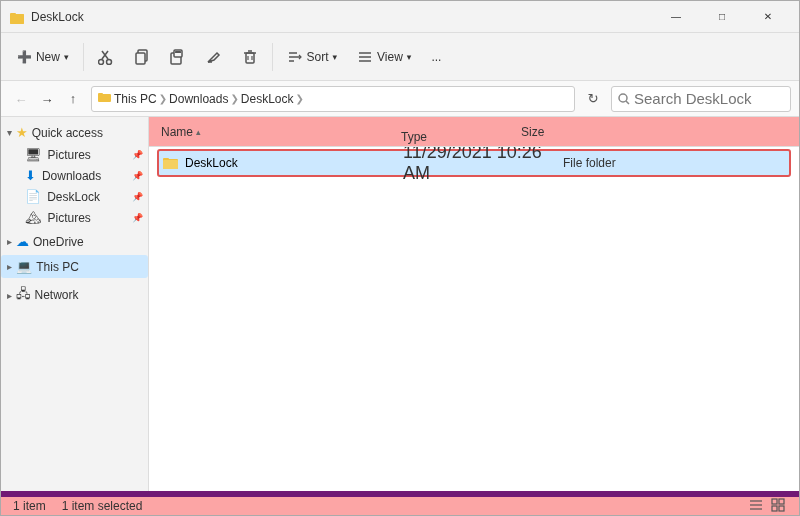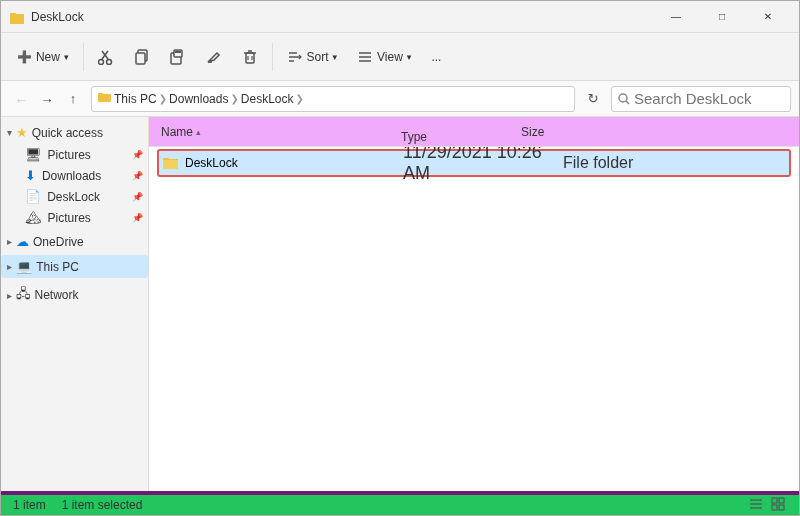--- a/index.html
+++ b/index.html
@@ -240,21 +240,21 @@
       flex-direction: column;
       overflow: hidden;
     }
 
     .column-headers {
       display: flex;
       align-items: center;
       padding: 0 8px;
       height: 30px;
       border-bottom: 1px solid #ddd;
-      background: #f0abfc;
+      background: #fca5a5;
       flex-shrink: 0;
     }
 
     .col-header {
       font-size: 12px;
       color: #333;
       cursor: pointer;
       padding: 0 4px;
       display: flex;
       align-items: center;
@@ -297,37 +297,37 @@
 
     .file-date-cell {
       width: 160px;
       font-size: 18px;
       color: #333;
       padding: 0 4px;
     }
 
     .file-type-cell {
       width: 120px;
-      font-size: 16px;
+      font-size: 12px;
       color: #333;
       padding: 0 4px;
     }
 
     .file-size-cell {
       width: 80px;
       font-size: 12px;
       color: #333;
       padding: 0 4px;
     }
 
     
     .status-bar {
       height: 24px;
-      background: #22c55e;
-      border-top: 4px solid #701a75;
+      background: #fca5a5;
+      border-top: 6px solid #701a75;
       display: flex;
       align-items: center;
       padding: 0 12px;
       gap: 16px;
       font-size: 12px;
       color: #333;
       flex-shrink: 0;
     }
 
     .chevron {

